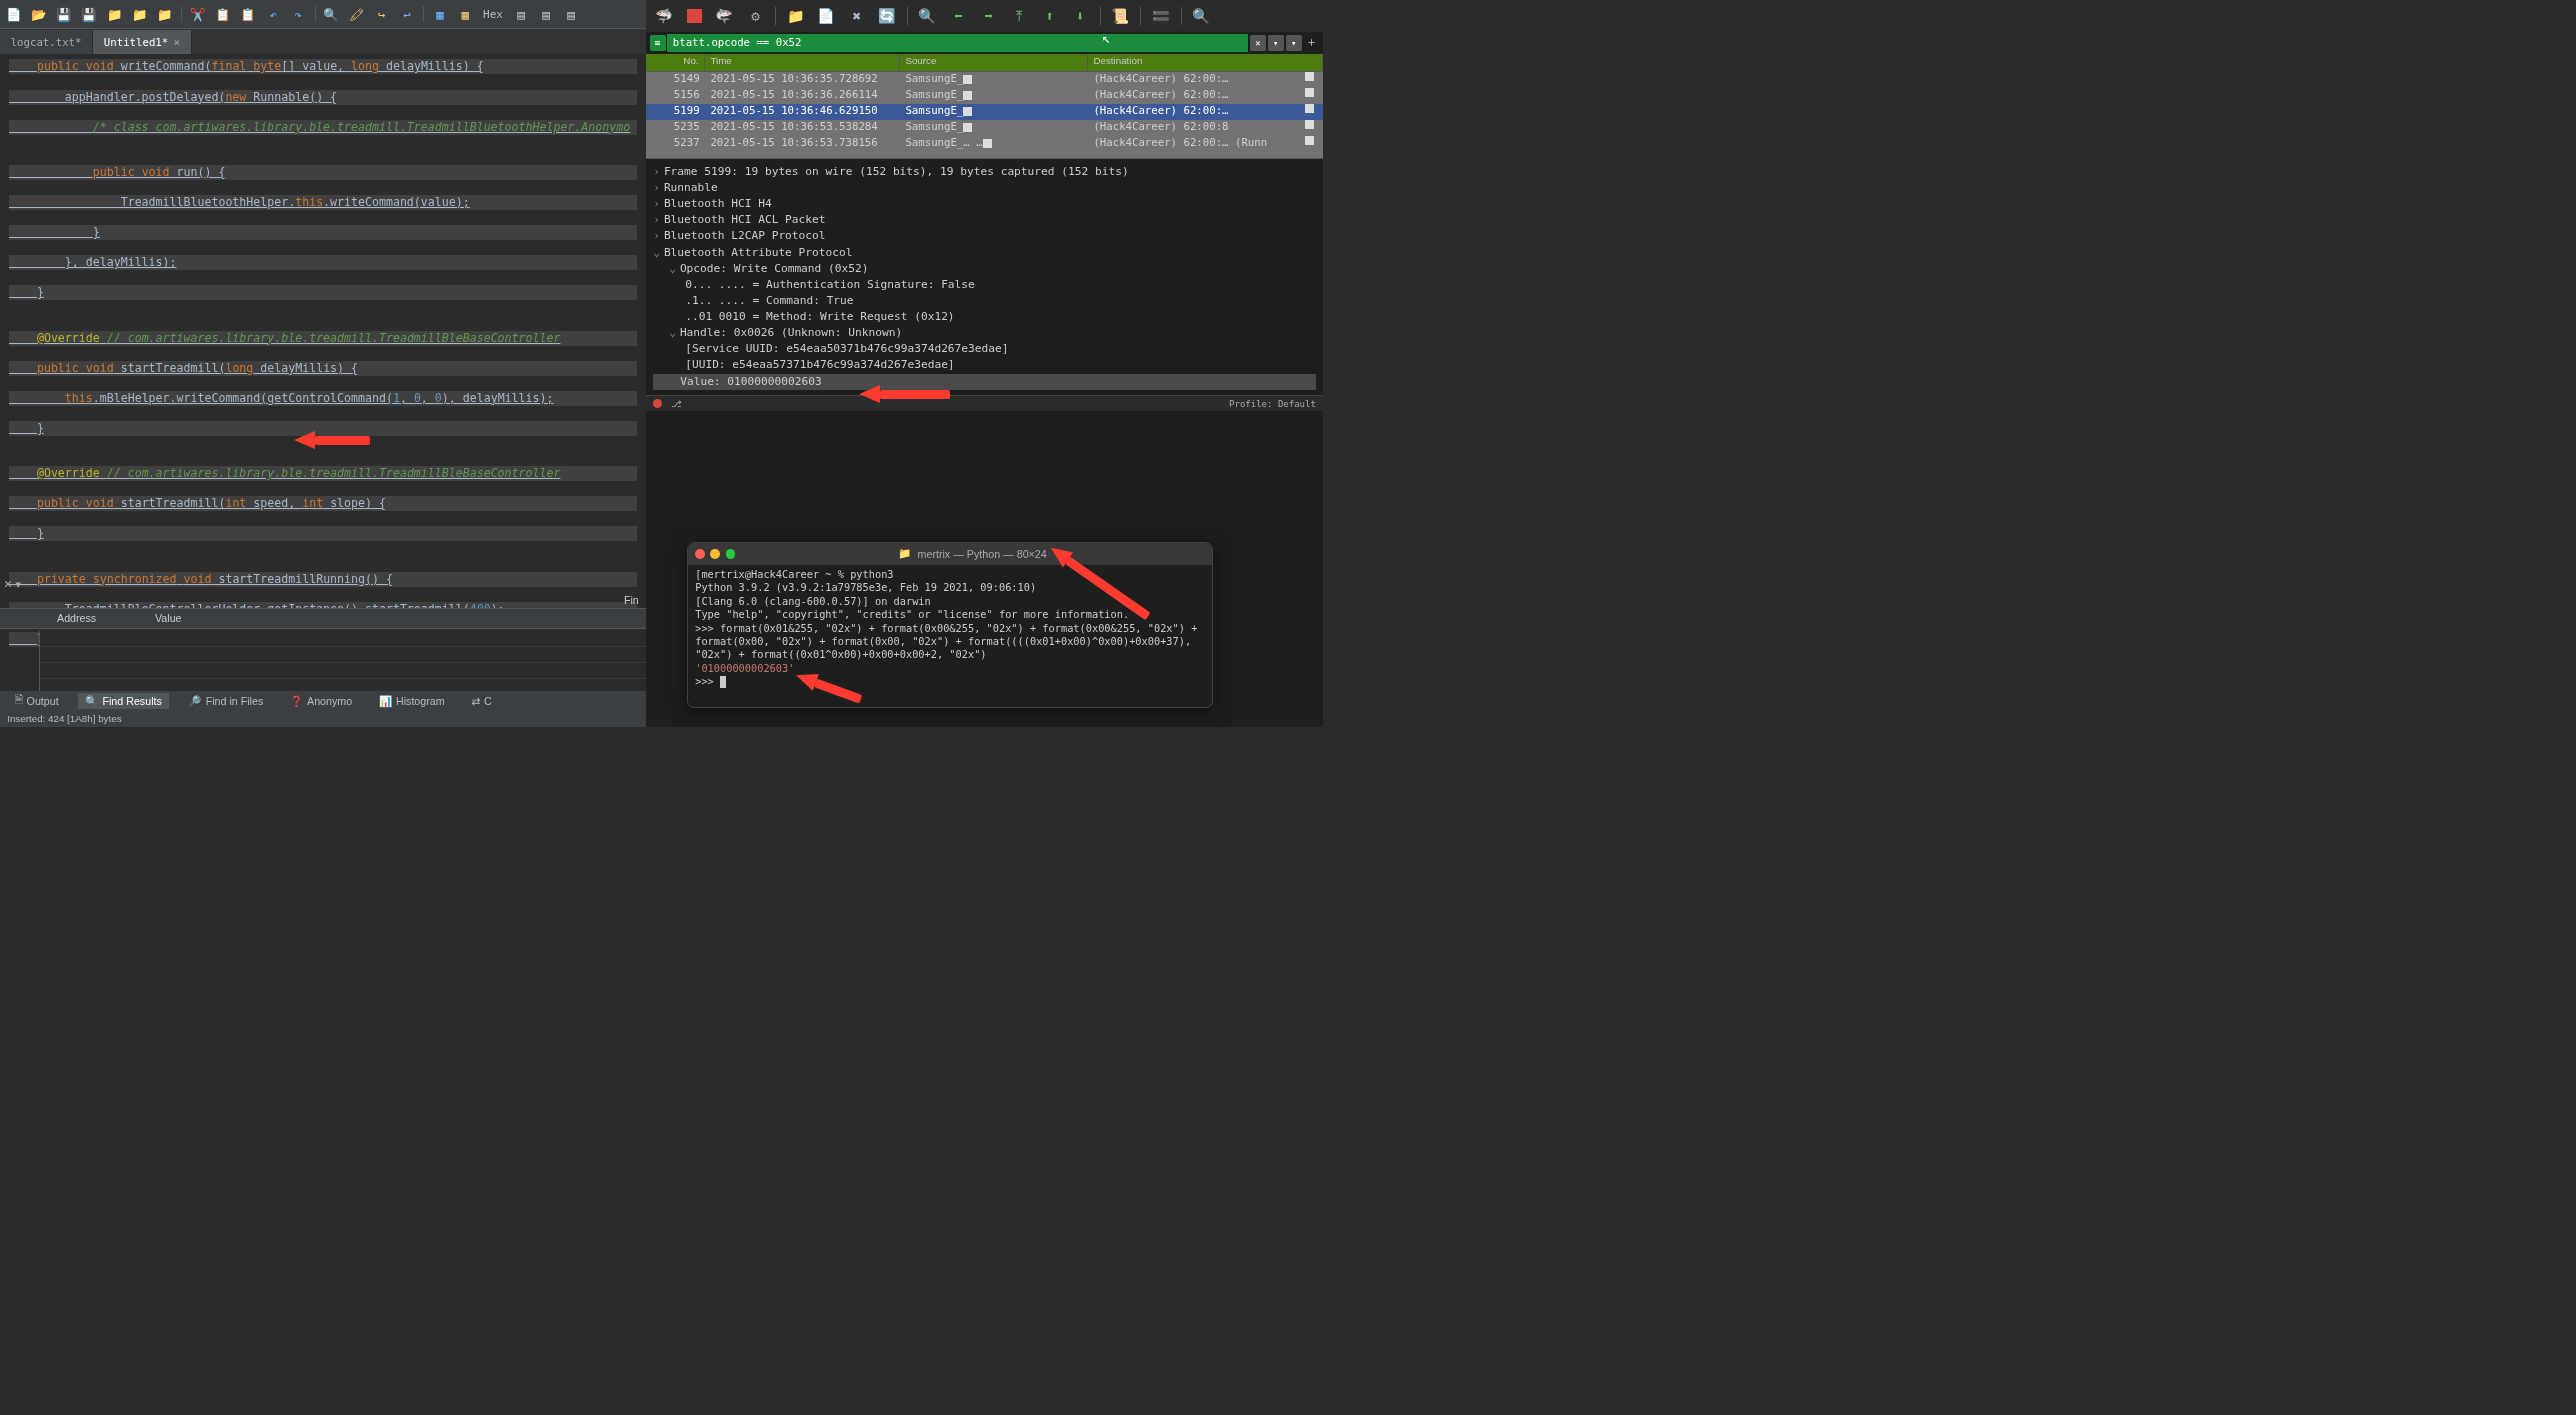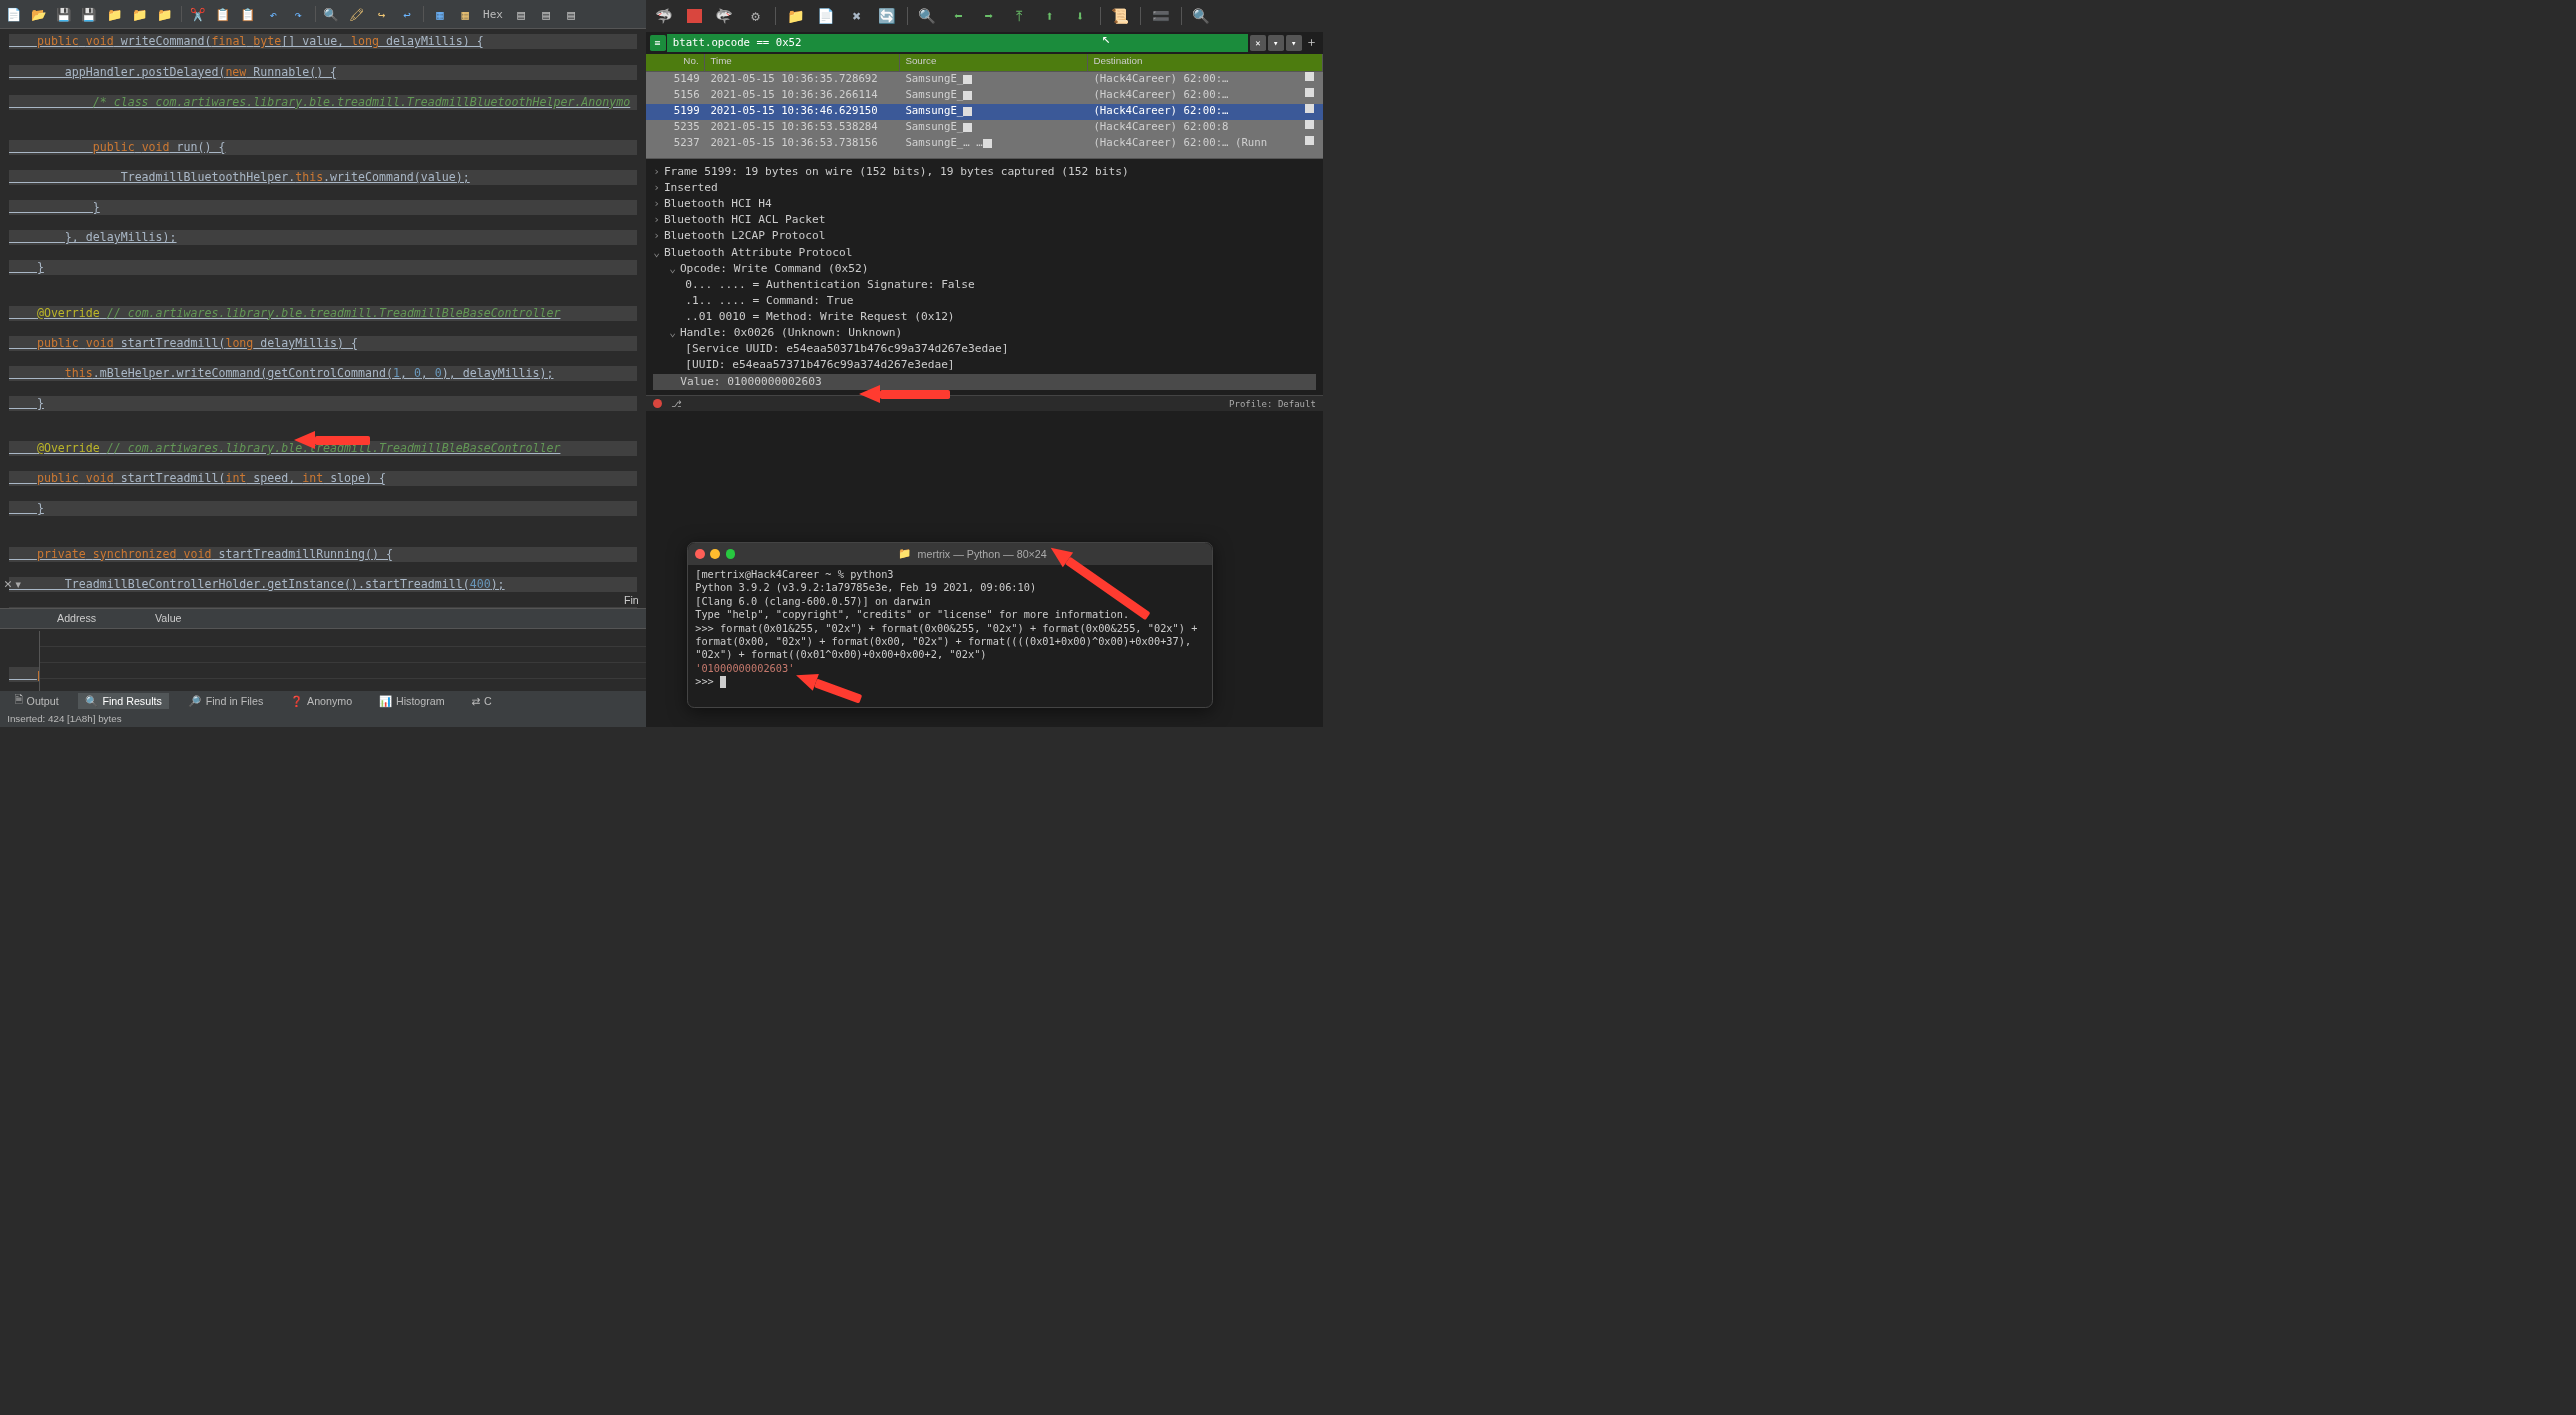--- a/index.html
+++ b/index.html
@@ -134,20 +134,29 @@
     <span class="tb-icon tb-blue">↩</span>
     <span class="tb-sep"></span>
     <span class="tb-icon tb-blue">▦</span>
     <span class="tb-icon tb-yellow">▦</span>
     <span class="hex-lbl">Hex</span>
     <span class="tb-icon">▤</span>
     <span class="tb-icon">▤</span>
     <span class="tb-icon">▤</span>
   </div>
 
+  <div class="tabstrip">
+    <div class="tab">
+        <span>logcat.txt*</span>
+      </div>
+    <div class="tab active">
+      <span>Untitled1*</span>
+      <span class="tab-close">×</span>
+    </div>
+  </div>
 
   <div class="code-area" id="codearea"><span class="hl-line">    <span class="kw">public</span> <span class="kw">void</span> writeCommand(<span class="kw">final</span> <span class="kw">byte</span>[] value, <span class="kw">long</span> delayMillis) {</span>
 <span class="hl-line">        appHandler.postDelayed(<span class="kw">new</span> Runnable() {</span>
 <span class="hl-line"><span class="comdoc">            /* class com.artiwares.library.ble.treadmill.TreadmillBluetoothHelper.Anonymo</span></span>
 <span class=""></span>
 <span class="hl-line">            <span class="kw">public</span> <span class="kw">void</span> run() {</span>
 <span class="hl-line">                TreadmillBluetoothHelper.<span class="kw">this</span>.writeCommand(value);</span>
 <span class="hl-line">            }</span>
 <span class="hl-line">        }, delayMillis);</span>
 <span class="hl-line">    }</span>
@@ -299,21 +308,21 @@
   <div class="pkt-row">
     <div class="col c-no">5237</div>
     <div class="col c-time">2021-05-15 10:36:53.738156</div>
     <div class="col c-src">SamsungE_… …<span class="sq"></span></div>
     <div class="col c-dst">(Hack4Career)  62:00:…            (Runn<span class="sq" style="float:right;"></span></div>
   </div>
     </div>
 
   <div class="tree">
     <div class="row"><span class="chev">›</span><span>Frame 5199: 19 bytes on wire (152 bits), 19 bytes captured (152 bits)</span></div>
-    <div class="row"><span class="chev">›</span><span>Inserted</span></div>
+    <div class="row"><span class="chev">›</span><span>Runnable</span></div>
     <div class="row"><span class="chev">›</span><span>Bluetooth HCI H4</span></div>
     <div class="row"><span class="chev">›</span><span>Bluetooth HCI ACL Packet</span></div>
     <div class="row"><span class="chev">›</span><span>Bluetooth L2CAP Protocol</span></div>
     <div class="row"><span class="chev">⌄</span><span>Bluetooth Attribute Protocol</span></div>
     <div class="rowi"><span class="chev">⌄</span><span>Opcode: Write Command (0x52)</span></div>
     <div class="rowii">0... .... = Authentication Signature: False</div>
     <div class="rowii">.1.. .... = Command: True</div>
     <div class="rowii">..01 0010 = Method: Write Request (0x12)</div>
     <div class="rowi"><span class="chev">⌄</span><span>Handle: 0x0026 (Unknown: Unknown)</span></div>
     <div class="rowii">[Service UUID: e54eaa50371b476c99a374d267e3edae]</div>

